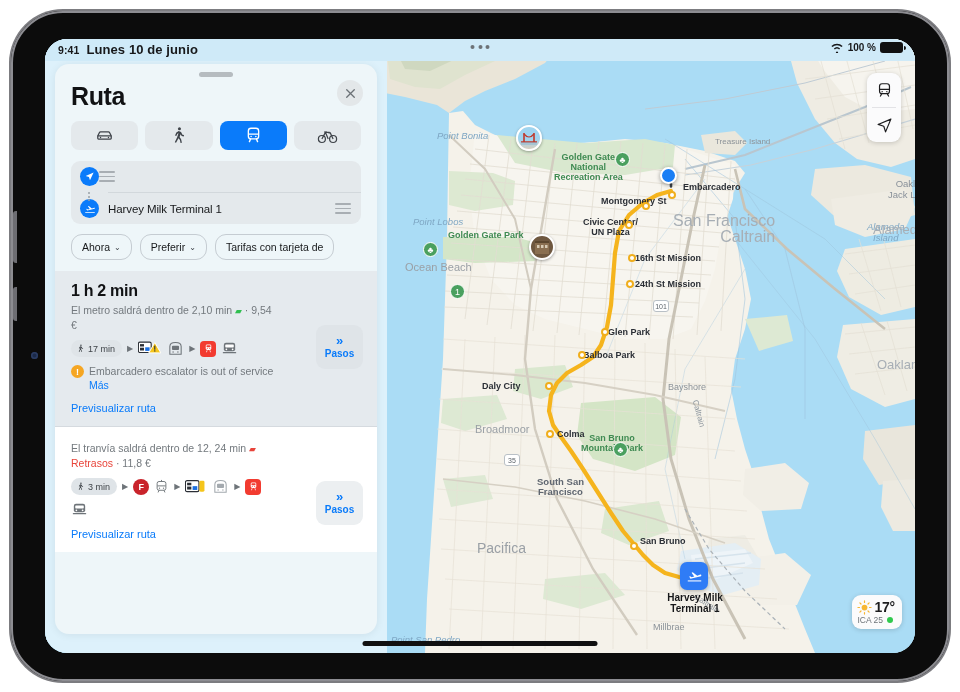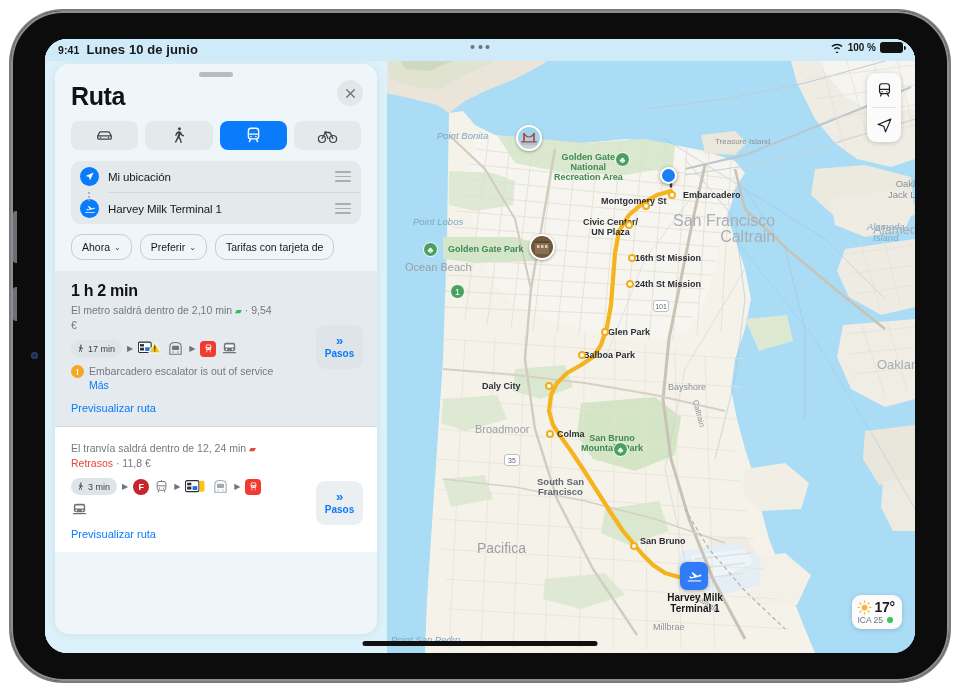--- a/index.html
+++ b/index.html
@@ -312,25 +312,25 @@
       <div class="map-label lbl-big" style="left:828px;top:183px;font-size:13px;">Alameda</div>
       <div class="map-label lbl-big" style="left:832px;top:318px;font-size:13px;">Oakland</div>
       <div class="map-label lbl-big" style="left:628px;top:174px;text-align:right;">San Francisco
 Caltrain</div>
       <div class="map-label lbl-road" style="left:648px;top:560px;transform:rotate(32deg);">Caltrain</div>
       <div class="map-label lbl-road" style="left:640px;top:370px;transform:rotate(75deg);">Caltrain</div>
 
       <div class="map-label lbl-park" style="left:509px;top:113px;text-align:center;">Golden Gate
 National
 Recreation Area</div>
-      <div class="map-label lbl-park" style="left:403px;top:205px;">Golden Gate Park</div>
+      <div class="map-label lbl-park" style="left:403px;top:191px;">Golden Gate Park</div>
       <div class="map-label lbl-park" style="left:536px;top:394px;text-align:center;">San Bruno
 Mountain Park</div>
 
-      <div class="map-label lbl-stn" style="left:638px;top:151px;">Embarcadero</div>
+      <div class="map-label lbl-stn" style="left:638px;top:143px;">Embarcadero</div>
       <div class="map-label lbl-stn" style="left:556px;top:157px;">Montgomery St</div>
       <div class="map-label lbl-stn" style="left:538px;top:178px;text-align:center;">Civic Center/
 UN Plaza</div>
       <div class="map-label lbl-stn" style="left:590px;top:214px;">16th St Mission</div>
       <div class="map-label lbl-stn" style="left:590px;top:240px;">24th St Mission</div>
       <div class="map-label lbl-stn" style="left:563px;top:288px;">Glen Park</div>
       <div class="map-label lbl-stn" style="left:538px;top:311px;">Balboa Park</div>
       <div class="map-label lbl-stn" style="left:437px;top:342px;">Daly City</div>
       <div class="map-label lbl-stn" style="left:512px;top:390px;">Colma</div>
       <div class="map-label lbl-stn" style="left:595px;top:497px;">San Bruno</div>
@@ -469,21 +469,20 @@
         </div>
       </div>
 
       <div class="field-group">
         <div class="field-row">
           <span class="field-icon">
             <svg width="11" height="11" viewBox="0 0 24 24" fill="#fff">
               <path d="M21,3 L3.6,11 L10.8,13.2 L13,20.4 Z"></path>
             </svg>
           </span>
-          <span class="field-text">Mi ubicación</span>
           <span class="field-hamb">
               <i></i>
               <i></i>
               <i></i>
             </span>
           <span class="field-dots">
               <i></i>
               <i></i>
               <i></i>
             </span>

